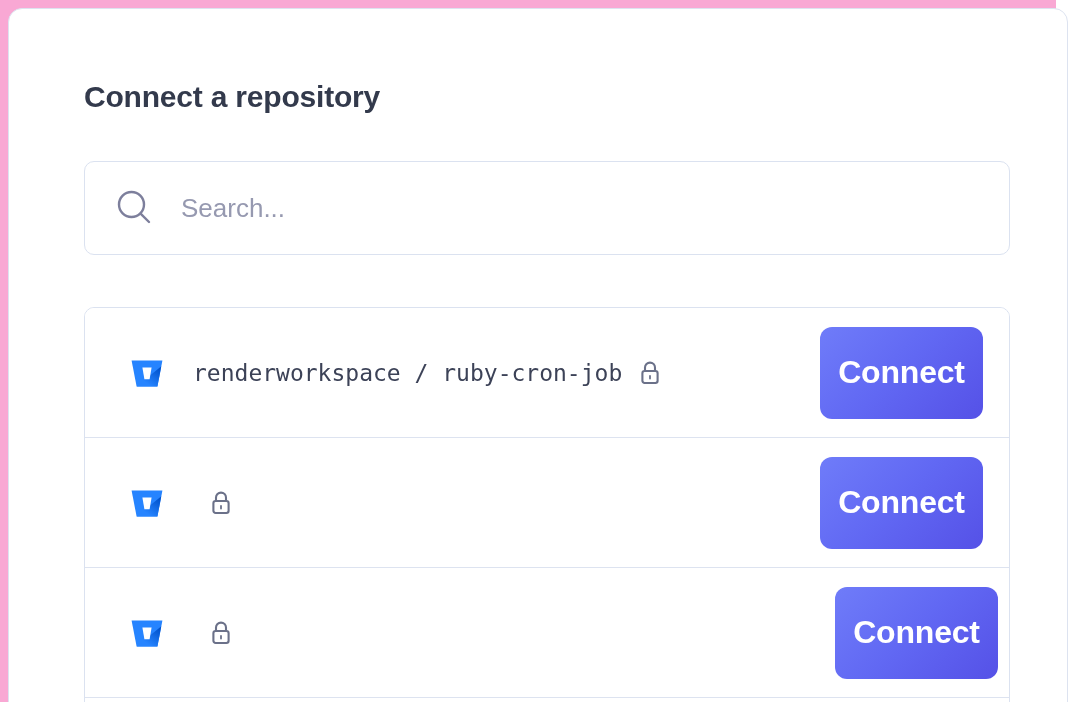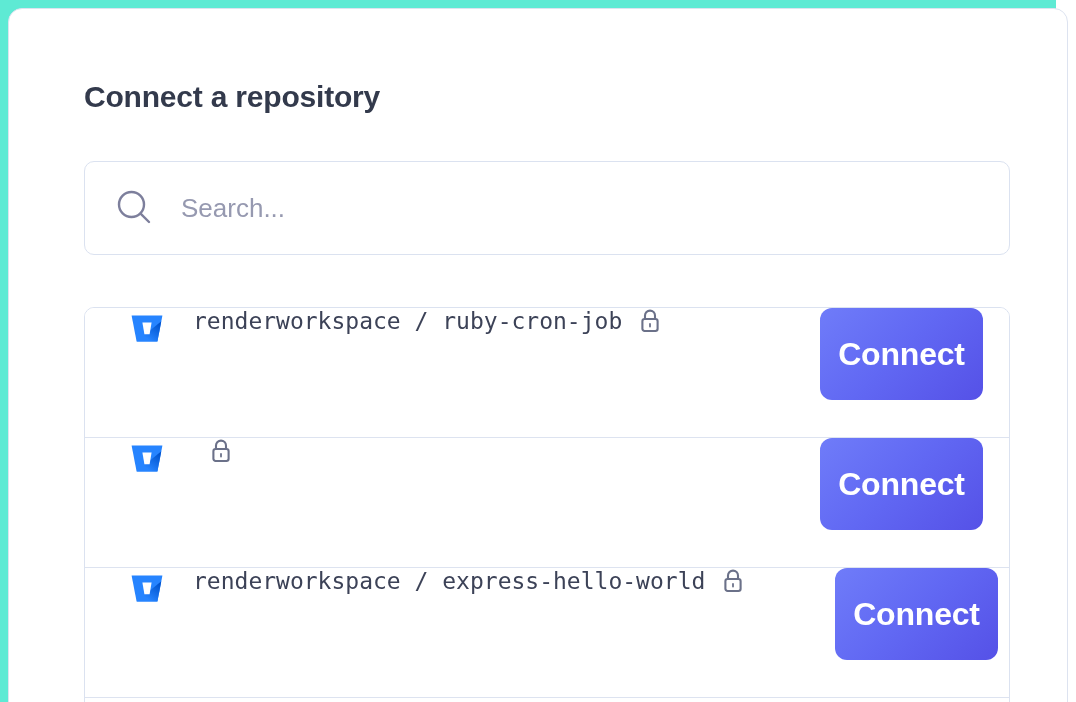--- a/index.html
+++ b/index.html
@@ -9,21 +9,21 @@
     width: 1076px;
     height: 702px;
     overflow: hidden;
     font-family: "Liberation Sans", sans-serif;
   }
 
   .page {
     position: relative;
     width: 1056px;
     height: 702px;
-    background: #5eead4;
+    background: #f9a8d4;
   }
 
   
   .outer-card {
     position: absolute;
     left: 8px;
     top: 8px;
     width: 1060px;
     height: 760px;
     box-sizing: border-box;
@@ -95,20 +95,21 @@
     border-radius: 10px;
     background: #ffffff;
     overflow: hidden;
   }
 
   .repo-row {
     position: relative;
     height: 130px;
     box-sizing: border-box;
     display: flex;
+    align-items: center;
     padding-left: 42px;
     padding-right: 26px;
     border-bottom: 1px solid #dde3f0;
     background: #ffffff;
   }
 
   .bitbucket-icon {
     flex: 0 0 auto;
     width: 40px;
     height: 40px;
@@ -231,21 +232,20 @@
           <defs>
             <linearGradient id="bbgrad3" x1="100%" y1="18%" x2="38%" y2="92%">
               <stop offset="0%" stop-color="#0052cc"></stop>
               <stop offset="92%" stop-color="#2684ff"></stop>
             </linearGradient>
           </defs>
           <path d="M4.6 7.5 L35.4 7.5 L30.4 33.5 L9.6 33.5 Z" fill="#2684ff"></path>
           <path d="M34.3 13.2 L30.4 33.5 L9.6 33.5 Z" fill="url(#bbgrad3)"></path>
           <path d="M15.4 14.6 L24.6 14.6 L22.6 26.2 L17.4 26.2 Z" fill="#ffffff"></path>
         </svg>
-        <span class="repo-name">renderworkspace / express-hello-world</span>
         <svg class="lock-icon" viewBox="0 0 24 26">
           <path d="M7 11 V7.6 A5 5 0 0 1 17 7.6 V11" fill="none" stroke="#6b7189" stroke-width="2.1" stroke-linecap="round"></path>
           <rect x="4.4" y="11" width="15.2" height="12" rx="2.2" fill="none" stroke="#6b7189" stroke-width="2.1"></rect>
           <rect x="11.1" y="15" width="1.8" height="4.4" rx="0.9" fill="#6b7189"></rect>
         </svg>
         <span class="spacer"></span>
         <button class="connect-button">Connect</button>
       </div>
 
       <div class="repo-row partial"></div>

